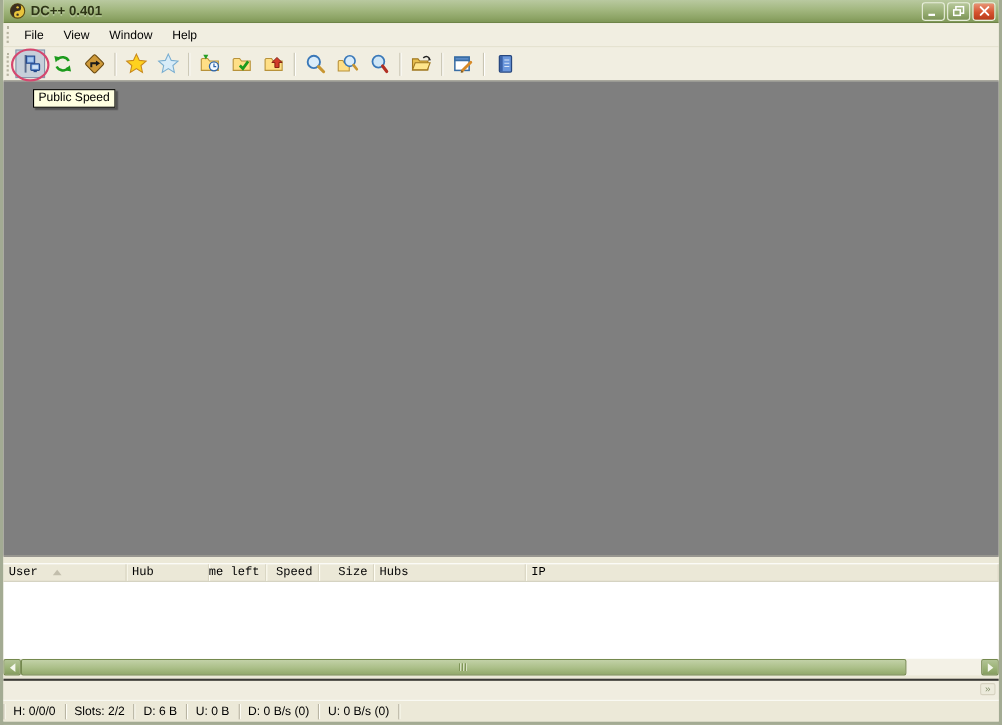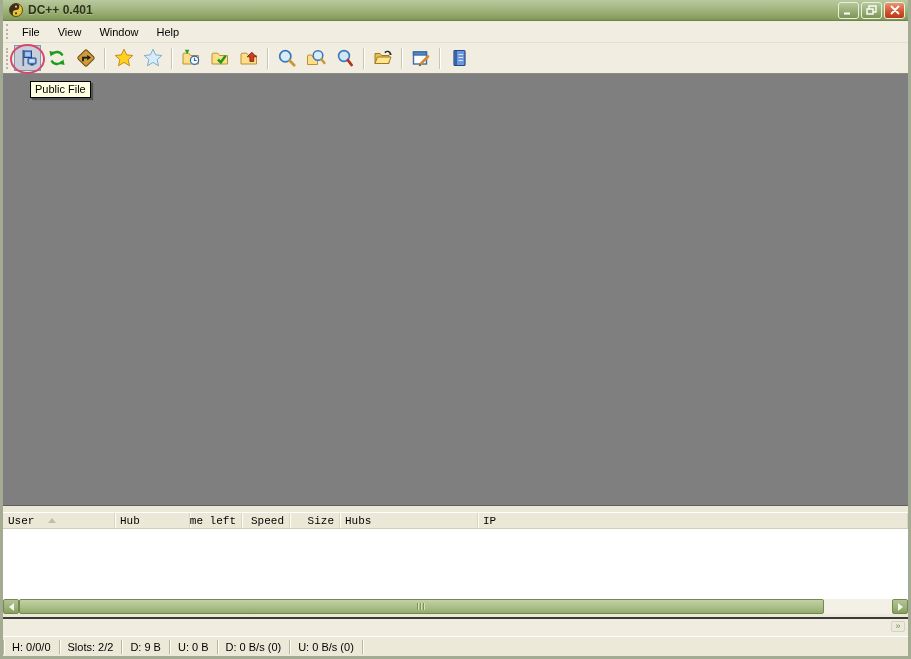--- a/index.html
+++ b/index.html
@@ -280,23 +280,23 @@
   </div>
 
   <div class="pane-edge"></div>
   <div class="bottom-strip">
     <div class="chevron-btn">»</div>
   </div>
 
   <div class="statusbar">
     <div class="sb-seg">H: 0/0/0</div>
     <div class="sb-seg">Slots: 2/2</div>
-    <div class="sb-seg">D: 9 B</div>
+    <div class="sb-seg">D: 6 B</div>
     <div class="sb-seg">U: 0 B</div>
     <div class="sb-seg">D: 0 B/s (0)</div>
     <div class="sb-seg">U: 0 B/s (0)</div>
     <div class="sb-seg last-pad"></div>
   </div>
 
   <div class="annotation-ellipse"></div>
-  <div class="tooltip">Public File</div>
+  <div class="tooltip">Public Speed</div>
 
 </div>
 
 </body></html>

